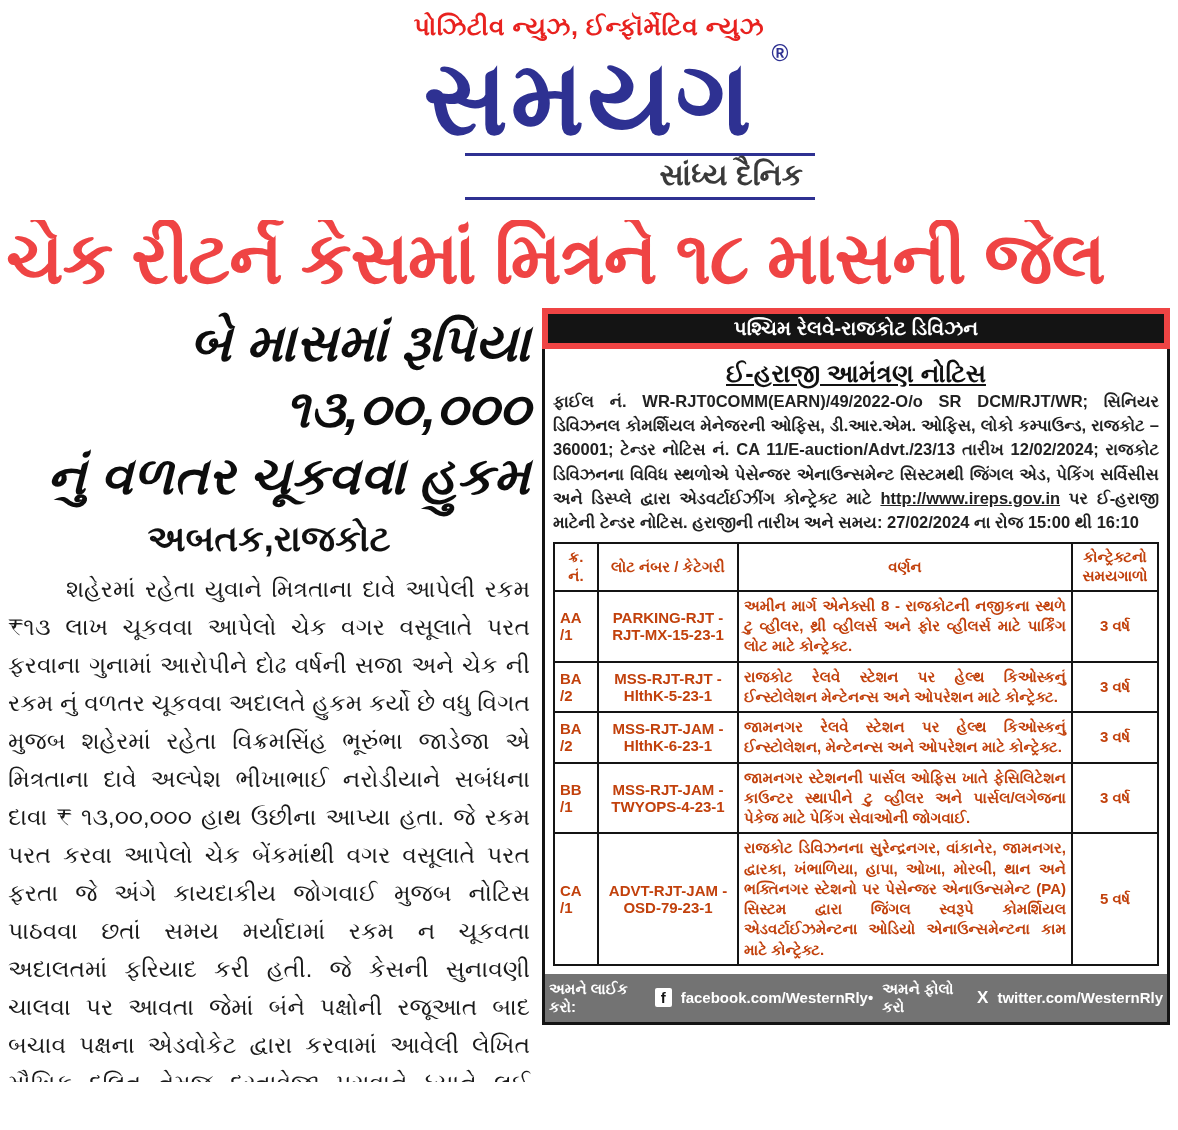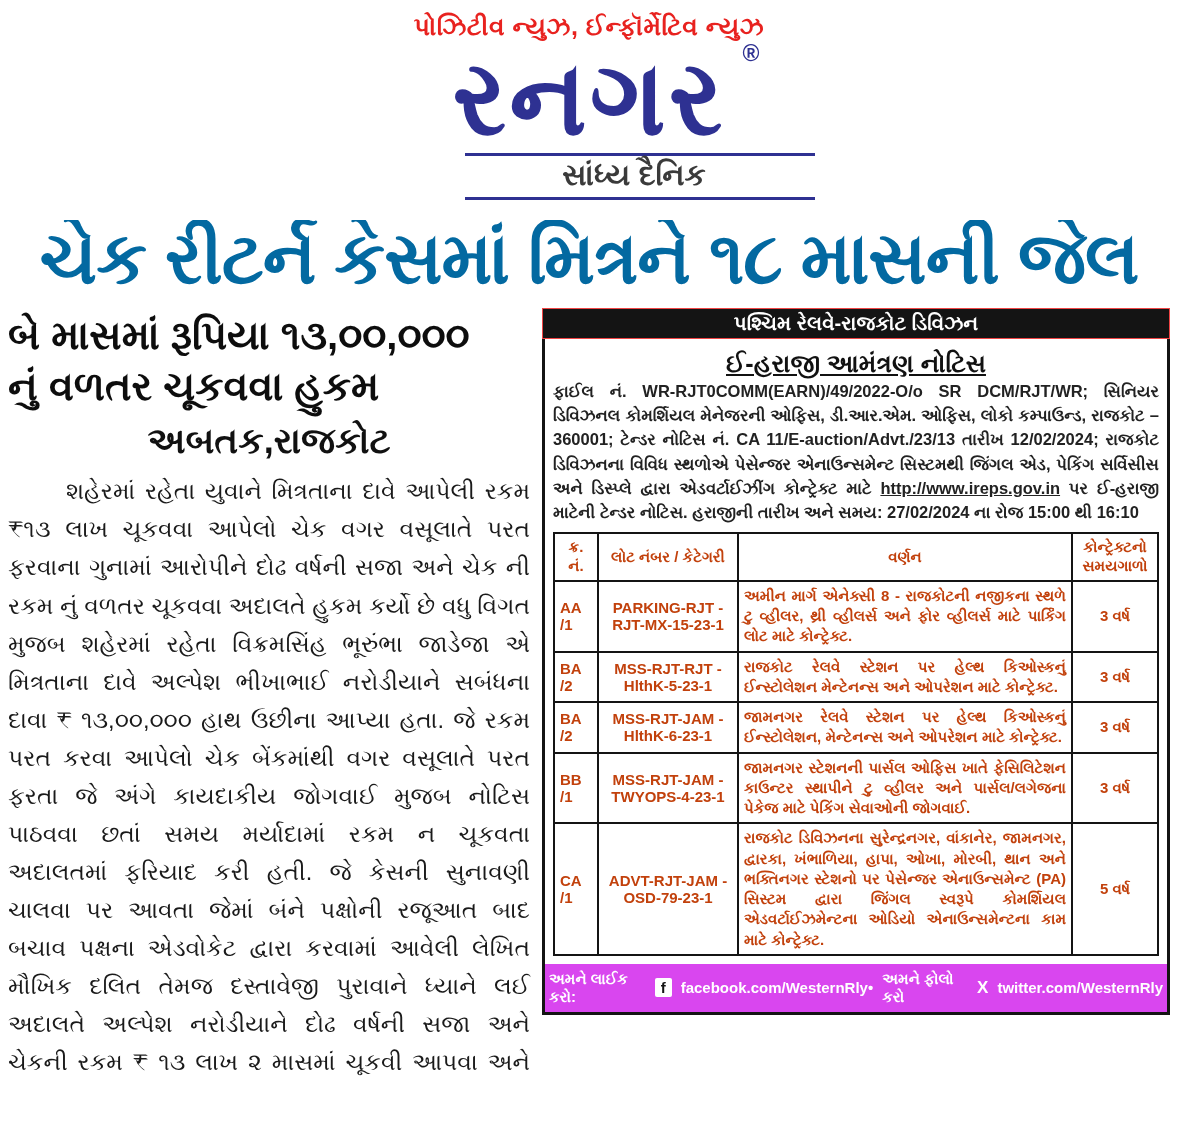--- a/index.html
+++ b/index.html
@@ -21,65 +21,65 @@
     font-size:104px; font-weight:900; color:#2e3192;
     line-height:1.05; letter-spacing:3px;
   }
   .reg {
     position:absolute; top:-4px; right:-34px;
     color:#2e3192; font-size:23px; font-weight:bold;
   }
   .masthead-sub {
     width:350px; margin:0 363px 0 auto;
     border-top:3px solid #2e3192; border-bottom:3px solid #2e3192;
-    text-align:center; padding:2px 12px 4px 0;
+    text-align:right; padding:2px 12px 4px 0;
   }
   .masthead-sub span { font-size:30px; font-weight:800; color:#3a3a3a; }
   
   .headline {
-    margin:20px 6px 4px; font-size:72px; font-weight:900; color:#0369a1;
-    line-height:1.08; letter-spacing:-1px; white-space:nowrap; overflow:hidden;text-align:center;
+    margin:20px 6px 4px; font-size:72px; font-weight:900; color:#ef4444;
+    line-height:1.08; letter-spacing:-1px; white-space:nowrap; overflow:hidden;
   }
   
   .content { display:flex; gap:12px; padding:6px 8px 0 8px; align-items:flex-start; }
   .left-col { flex:0 0 522px; width:522px; }
   .subhead {
-    text-align:left; font-size:40px; font-weight:800;
-    line-height:1.28; color:#0d0d0d; margin-top:2px;
+    text-align:right; font-size:52px; font-weight:800;
+    line-height:1.28; color:#0d0d0d; margin-top:2px;font-style:italic;
   }
   .byline { text-align:center; font-size:36px; font-weight:800; margin-top:8px; }
   .body-text {
     margin-top:10px; font-size:23.5px; line-height:1.62;
     text-align:justify; text-indent:58px; color:#1a1a1a;
   }
   
   .ad { flex:1; }
   .ad-header {
     background:#141414; color:#fff; text-align:center;
     font-weight:800; font-size:20px; padding:3px 0;
-    border:1px solid #ef4444;
+    border:6px solid #ef4444;
   }
   .ad-box { border:3px solid #141414; border-top:none; padding:6px 8px 0 8px; }
   .ad-title {
     text-align:center; font-size:25px; font-weight:800;
     text-decoration:underline; margin:4px 0 0 0;
   }
   .ad-notice {
     font-size:16.5px; line-height:1.47; text-align:justify;
     margin:0 0 8px 0; font-weight:600; color:#222;
   }
   .ad-table { width:100%; border-collapse:collapse; font-size:15px; color:#c2410c; }
   .ad-table th, .ad-table td { border:2px solid #141414; padding:4px 5px; vertical-align:middle; }
   .ad-table th { text-align:center; font-weight:800; line-height:1.25; }
   .c-sr  { width:44px;  text-align:left; font-weight:700; }
   .c-lot { width:140px; text-align:center; font-weight:700; }
   .c-desc{ text-align:justify; font-weight:600; line-height:1.35; }
   .c-dur { width:86px;  text-align:center; font-weight:700; }
   .ad-social {
-    background:#d946ef; color:#fff; display:flex; align-items:center;
+    background:#737373; color:#fff; display:flex; align-items:center;
     justify-content:center; gap:9px; font-weight:700; font-size:15px;
     padding:6px 4px; margin:8px -8px 0 -8px;
   }
   .fb-icon {
     background:#ffffff; color:#141414; width:19px; height:19px;
     display:inline-flex; align-items:center; justify-content:center;
     font-weight:900; font-size:15px; border-radius:2px;
   }
   .x-icon { font-weight:900; font-size:17px; color:#fff; }
   
@@ -89,21 +89,21 @@
   }
 </style>
 </head>
 <body>
 
 <div class="page">
 
   <header class="masthead">
     <div class="tagline">પોઝિટીવ ન્યુઝ, ઈન્ફૉર્મેટિવ ન્યુઝ</div>
     <div class="logo-wrap">
-      <span class="logo">રનગર</span>
+      <span class="logo">સમયગ</span>
       <span class="reg">®</span>
     </div>
     <div class="masthead-sub">
       <span>સાંધ્ય દૈનિક</span>
     </div>
   </header>
 
   <h1 class="headline">ચેક રીટર્ન કેસમાં મિત્રને ૧૮ માસની  જેલ</h1>
 
   <div class="content">

